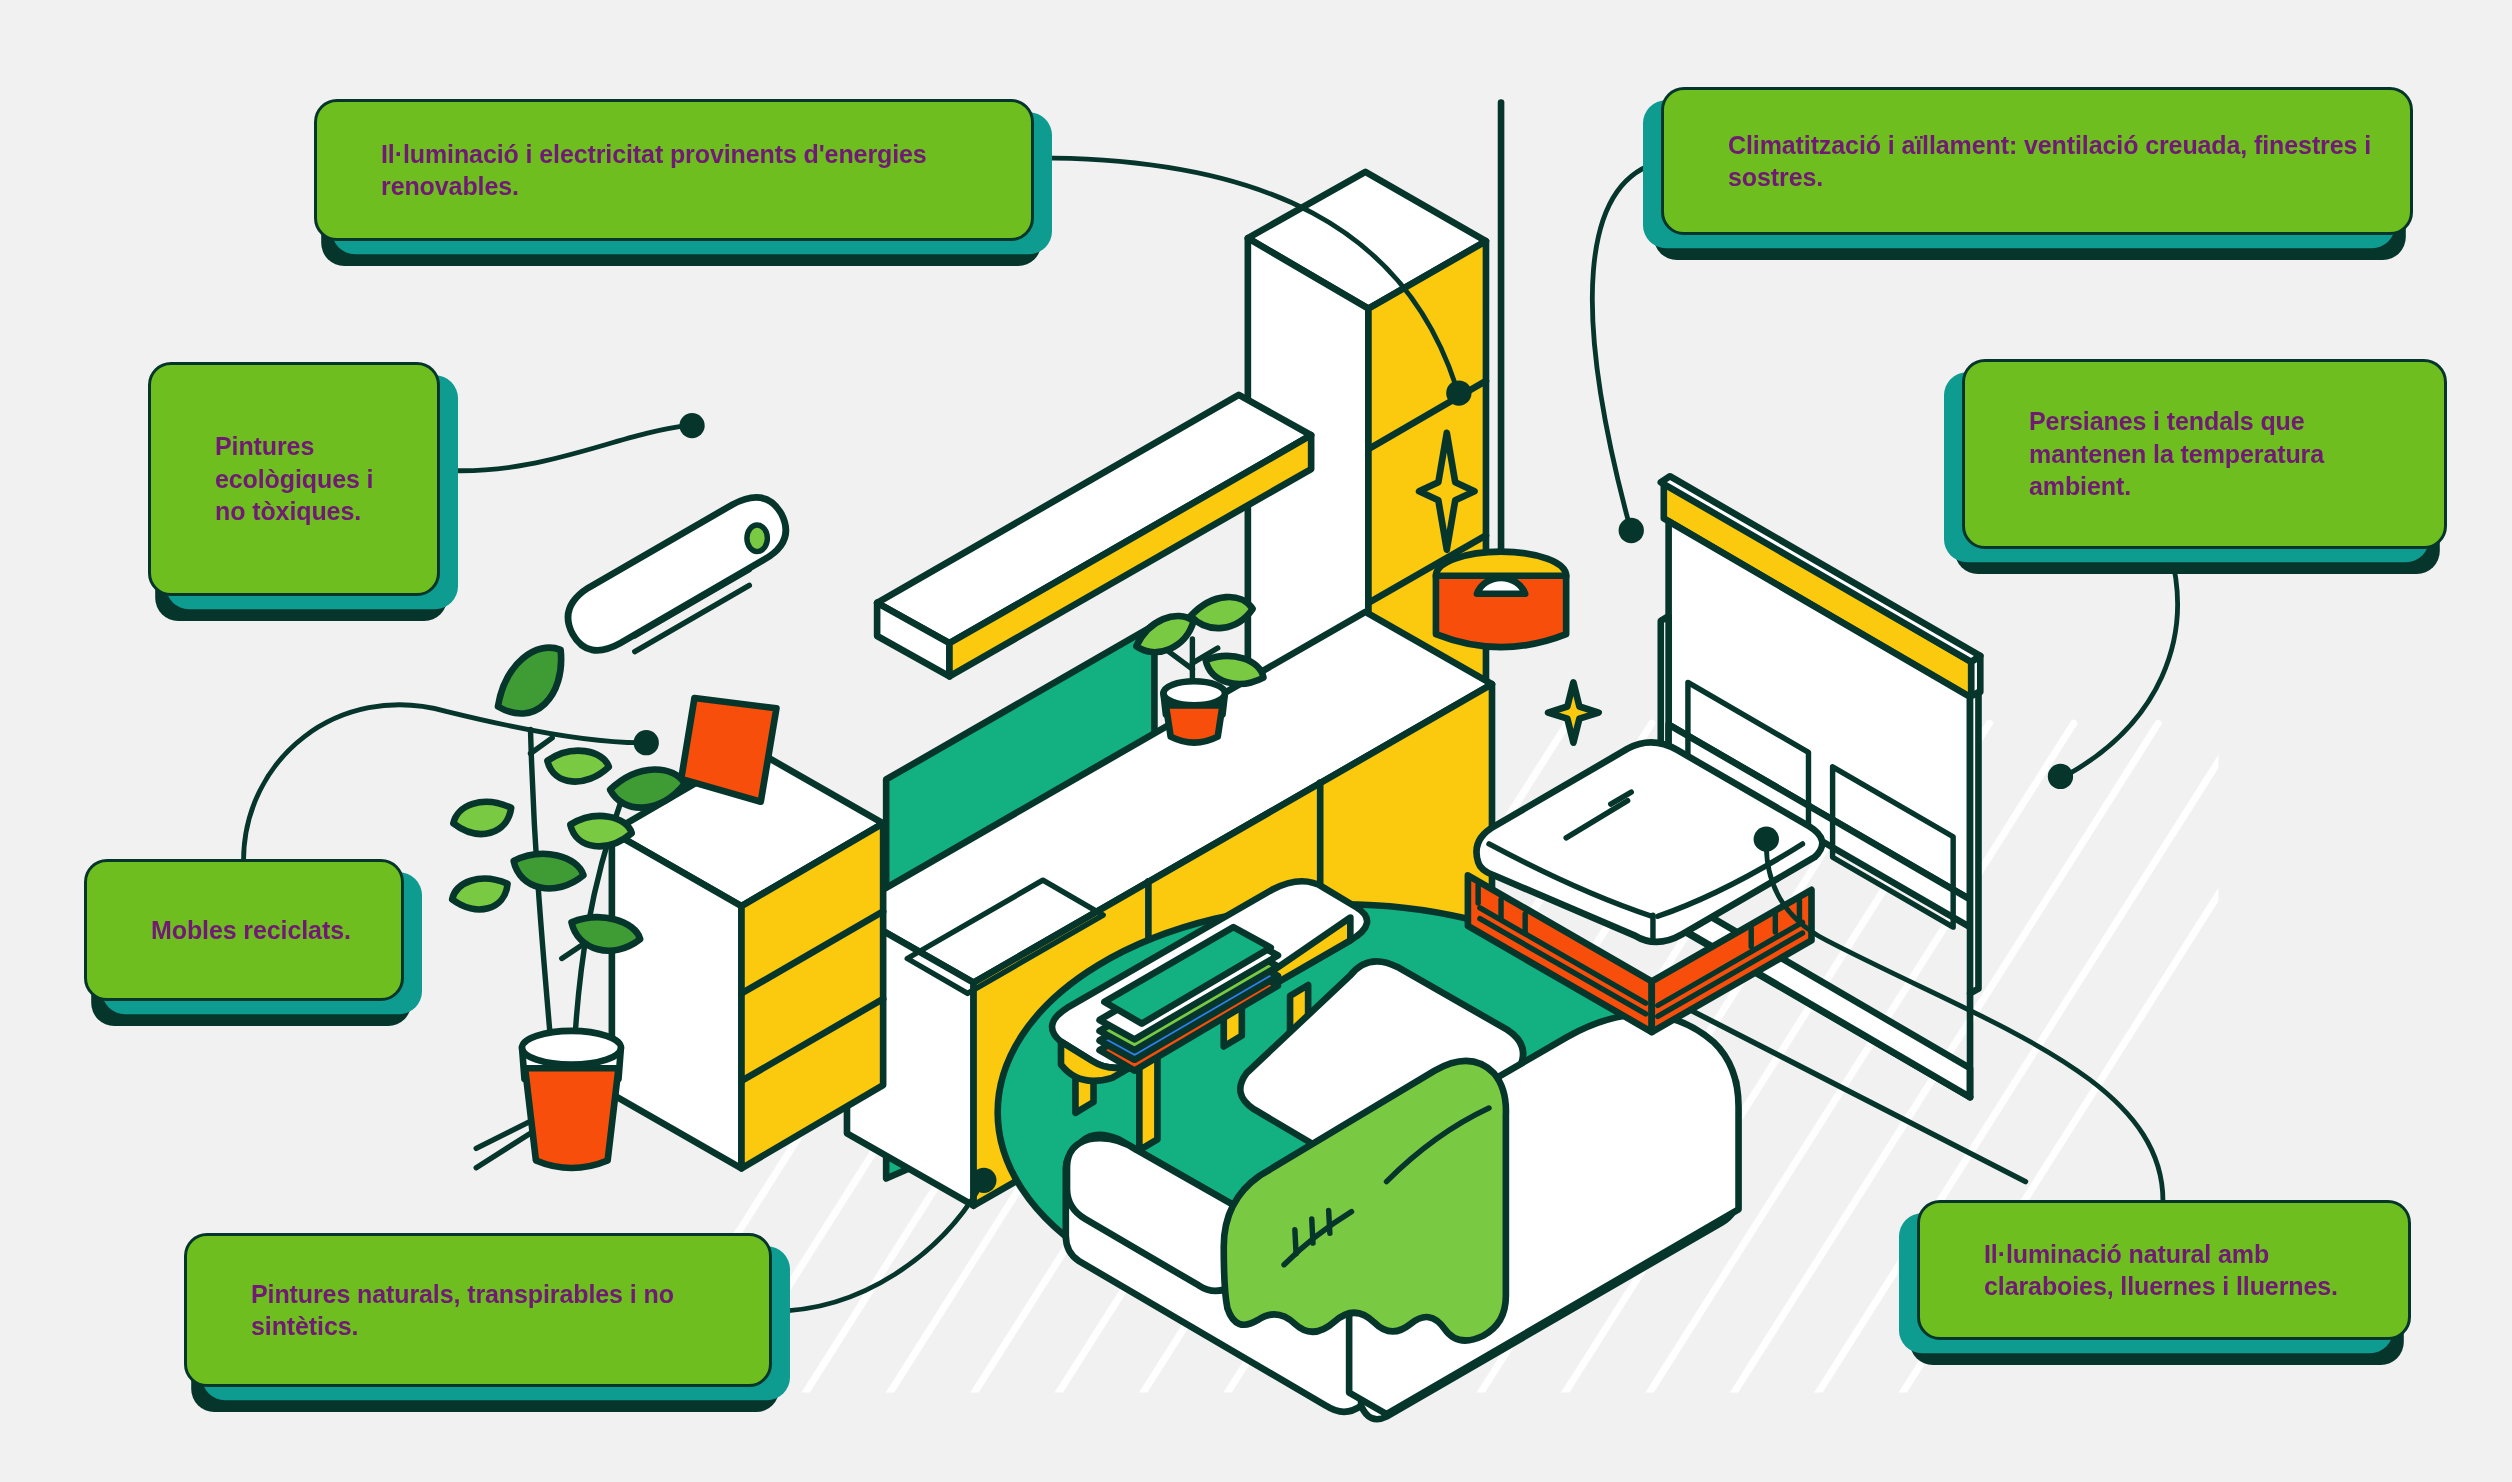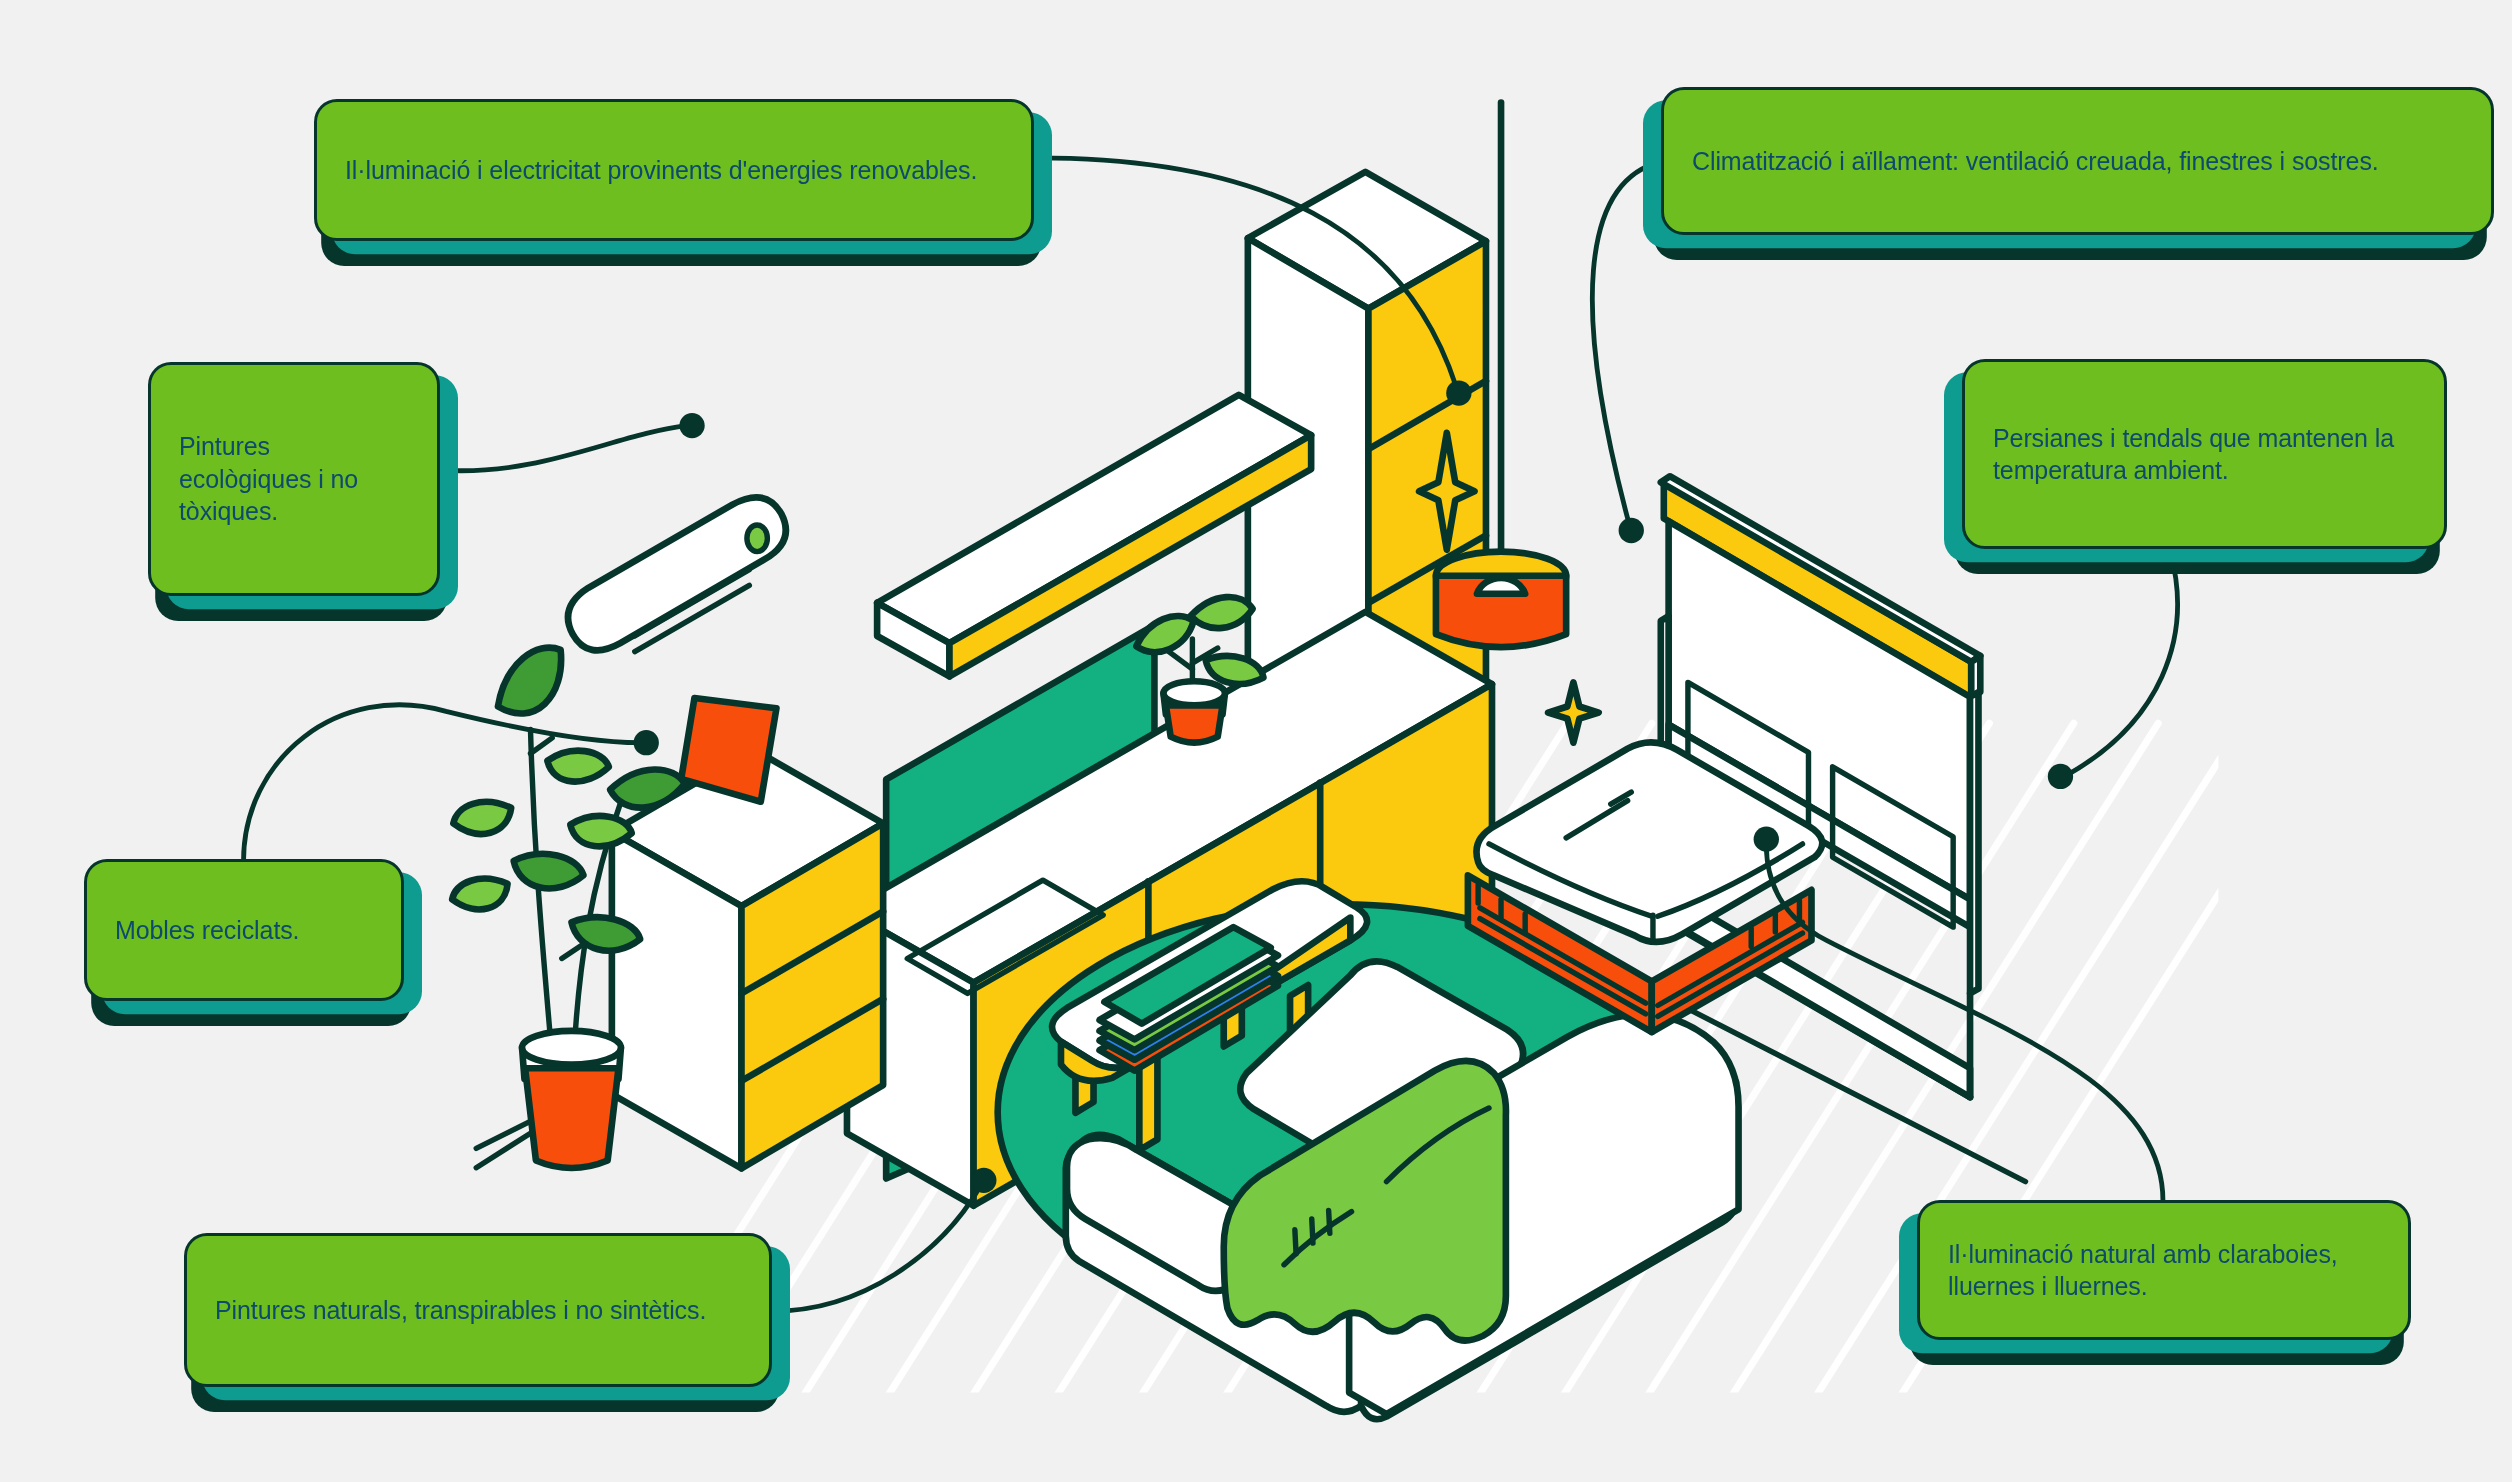--- a/index.html
+++ b/index.html
@@ -31,27 +31,28 @@
     position:absolute;
     left:0;top:0;width:100%;height:100%;
     background:#6fbe1f;
     border:3px solid #06352c;
     border-radius:23px;
     box-sizing:border-box;
     display:flex;
     align-items:center;
   }
   .callout .txt{
-    color:#0c4a6e;
+    color:#701a75;
     font-size:25px;
     line-height:1.30;
     letter-spacing:-0.1px;
     padding:0 28px;
     width:100%;
-    font-weight:400;
+    font-weight:700;
+    margin-left:36px;
   }
   
   .callout.left-tail .shadow-side{transform:translate(-18px,13.3px);}
   .callout.left-tail .shadow-bottom{transform:translate(-7.2px,25px);}
   .callout.right-tail .shadow-side{transform:translate(18px,13.3px);}
   .callout.right-tail .shadow-bottom{transform:translate(7.2px,25px);}
 </style>
 </head>
 <body>
 
@@ -325,21 +326,21 @@
   </svg>
 
   <div class="callout right-tail" style="left:314px;top:99px;width:720px;height:142px;">
     <div class="shadow-bottom"></div>
     <div class="shadow-side"></div>
     <div class="face">
       <div class="txt">Il·luminació i electricitat provinents d'energies renovables.</div>
     </div>
   </div>
 
-  <div class="callout left-tail" style="left:1661px;top:87px;width:833px;height:148px;">
+  <div class="callout left-tail" style="left:1661px;top:87px;width:752px;height:148px;">
     <div class="shadow-bottom"></div>
     <div class="shadow-side"></div>
     <div class="face">
       <div class="txt">Climatització i aïllament: ventilació creuada, finestres i sostres.</div>
     </div>
   </div>
 
   <div class="callout right-tail" style="left:148px;top:362px;width:292px;height:234px;">
     <div class="shadow-bottom"></div>
     <div class="shadow-side"></div>

